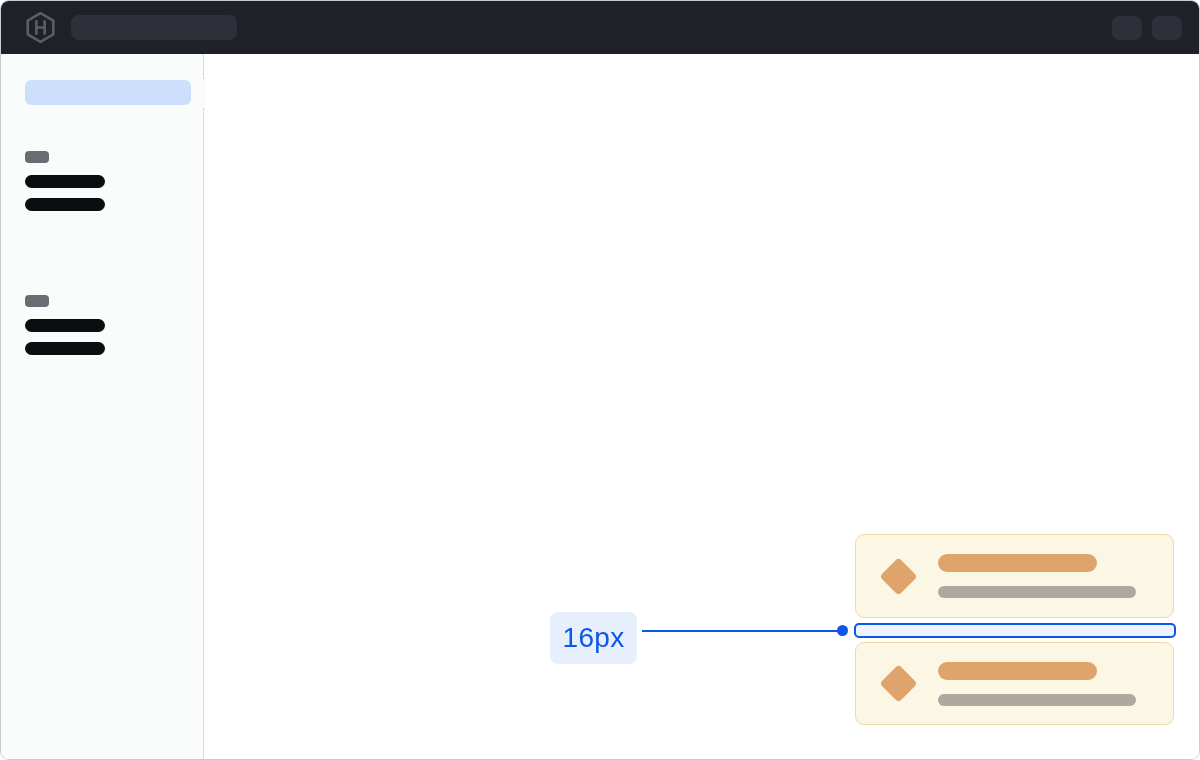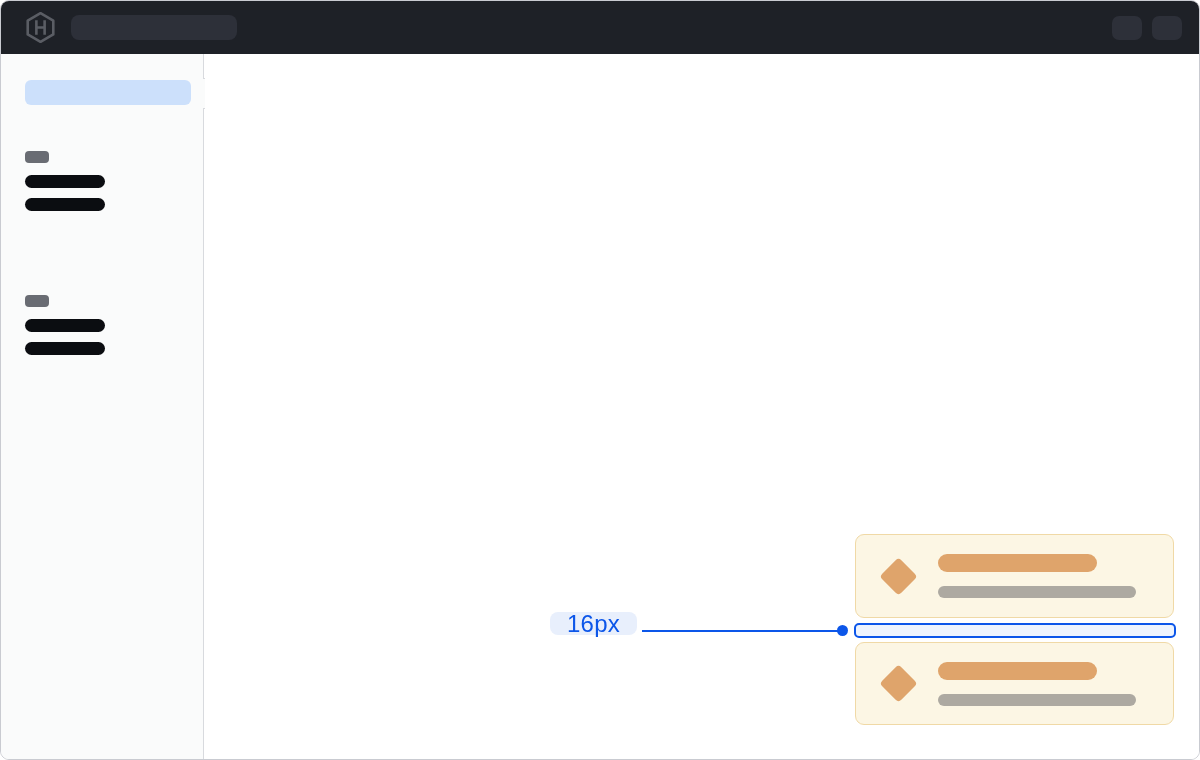--- a/index.html
+++ b/index.html
@@ -111,25 +111,25 @@
   .card-title-bar{width:159px;height:18px;border-radius:9px;background:var(--card-accent);}
   .card-sub-bar{width:198px;height:12px;border-radius:6px;background:var(--card-muted);}
   
   .spacing-highlight{
     position:absolute;left:649px;top:569px;width:322px;height:15px;
     background:var(--highlight-fill);
     border:2px solid var(--annotation-blue);
     border-radius:5px;
   }
   .spacing-label{
-    position:absolute;left:345px;top:558px;width:87px;height:23px;
+    position:absolute;left:345px;top:558px;width:87px;height:52px;
     background:var(--annotation-bg);
     border-radius:8px;
     color:var(--annotation-blue);
-    font-size:24px;font-weight:500;letter-spacing:0.3px;
+    font-size:28px;font-weight:500;letter-spacing:0.3px;
     display:flex;align-items:center;justify-content:center;
   }
   .spacing-line{
     position:absolute;left:437px;top:575.5px;width:196px;height:2px;
     background:var(--annotation-blue);
   }
   .spacing-dot{
     position:absolute;left:632px;top:571px;width:11px;height:11px;
     border-radius:50%;
     background:var(--annotation-blue);

